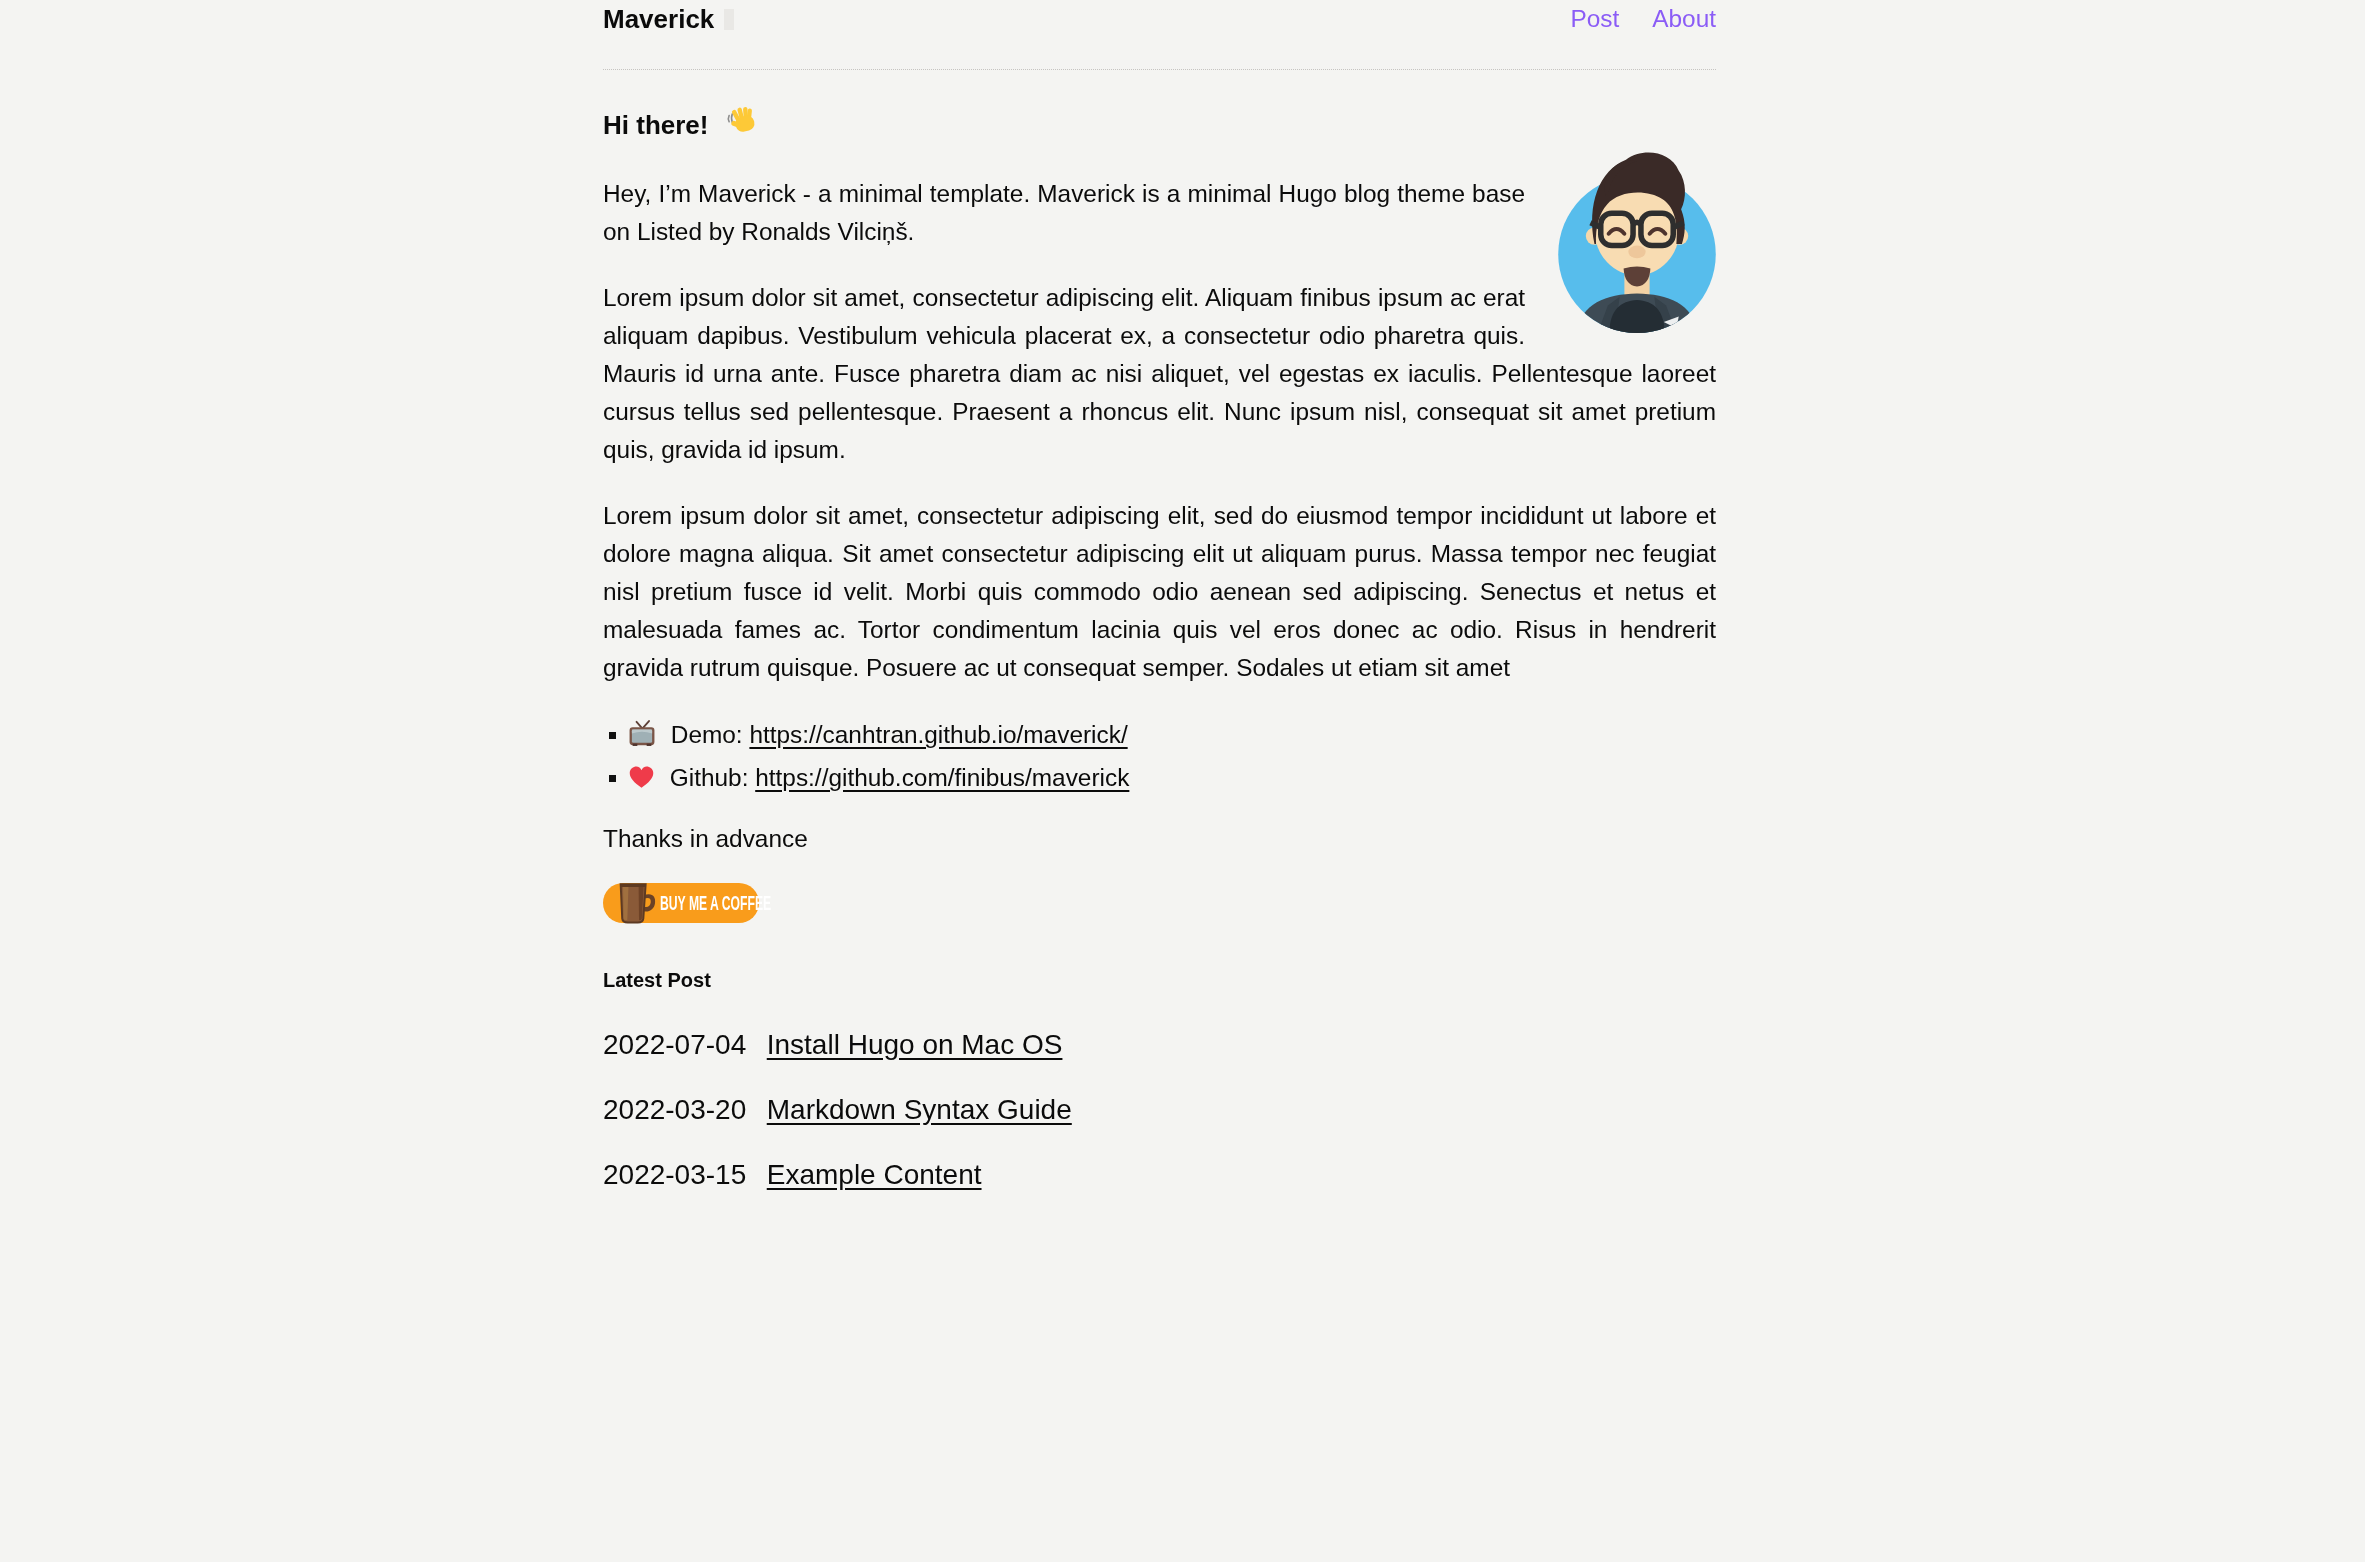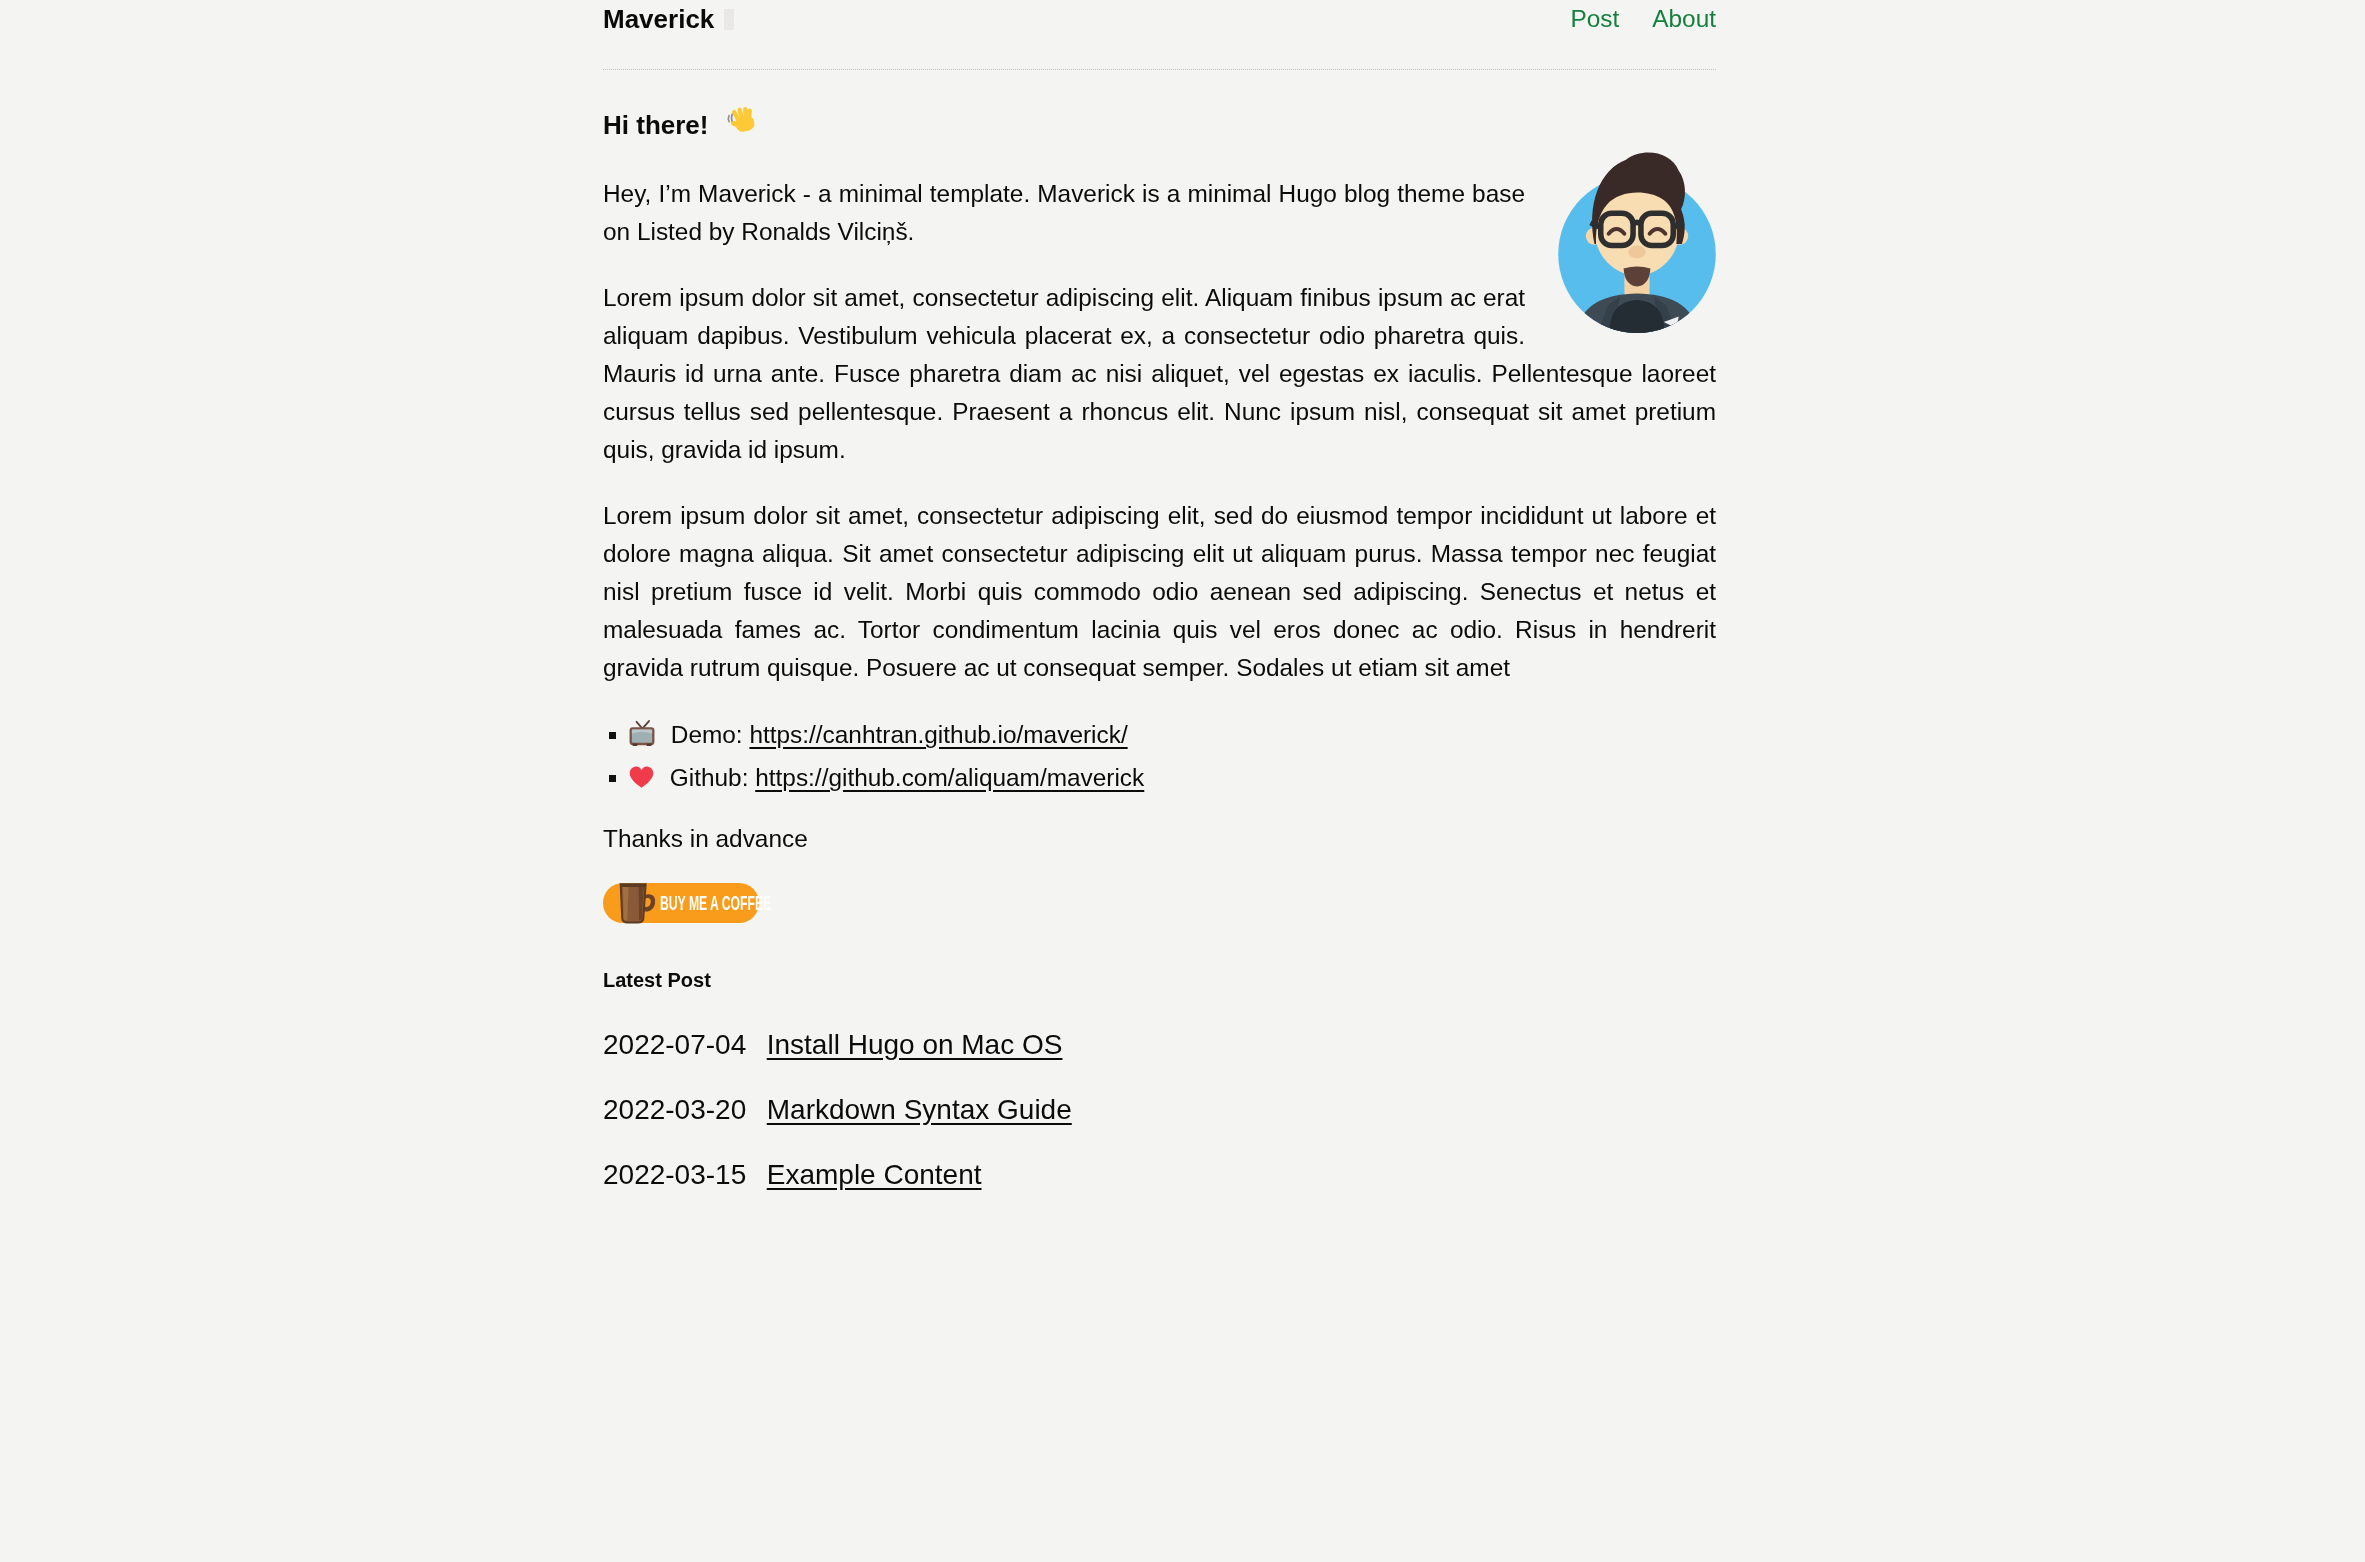--- a/index.html
+++ b/index.html
@@ -32,21 +32,21 @@
   }
   .cursor-block {
     display: inline-block;
     width: 10.3px; height: 21px;
     background: #e9e8e5;
     margin-left: 9.5px;
   }
   .nav { margin-left: auto; display: flex; gap: 33px; }
   .nav a {
     font-size: 24.4px; line-height: 38px;
-    color: #15803d; text-decoration: none; cursor: pointer;
+    color: #8b5cf6; text-decoration: none; cursor: pointer;
   }
 
   
   h2.greeting {
     font-size: 26px; font-weight: bold;
     line-height: 35px;
     margin: 36px 0 30px;
     display: flex; align-items: center; gap: 8px;
   }
   .wave { margin-left: 9.5px; }
@@ -213,21 +213,21 @@
         </span><span>Demo:</span>
         <a class="text-link">https://canhtran.github.io/maverick/</a>
       </li>
       <li>
         <span class="bullet"></span>
         <span class="inline-icon">
           <svg width="27" height="25" viewBox="0 0 36 34">
             <path d="M18 31 C8 24 2 18 2 11 C2 5 7 2 11 2 C14 2 17 4 18 7 C19 4 22 2 25 2 C29 2 34 5 34 11 C34 18 28 24 18 31 Z" fill="#ef3b4a"></path>
           </svg>
         </span><span>Github:</span>
-        <a class="text-link">https://github.com/aliquam/maverick</a>
+        <a class="text-link">https://github.com/finibus/maverick</a>
       </li>
     </ul>
 
     <p class="thanks">Thanks in advance</p>
 
     <div class="coffee-row">
       <a class="coffee-btn">
         <svg width="47" height="50" viewBox="0 0 60 64">
           <path d="M40 22 C52 18 56 24 55 32 C54 41 46 45 38 42 L39 36 C45 39 49 36 49.5 31 C50 26 47 24 40 27 Z" fill="#6b4226"></path>
           <path d="M11 8 L43 8 L40 52 Q39.5 57 33 57 L20 57 Q13.5 57 13 52 Z" fill="#8a5a38" stroke="#5d3a22" stroke-width="2.5"></path>

